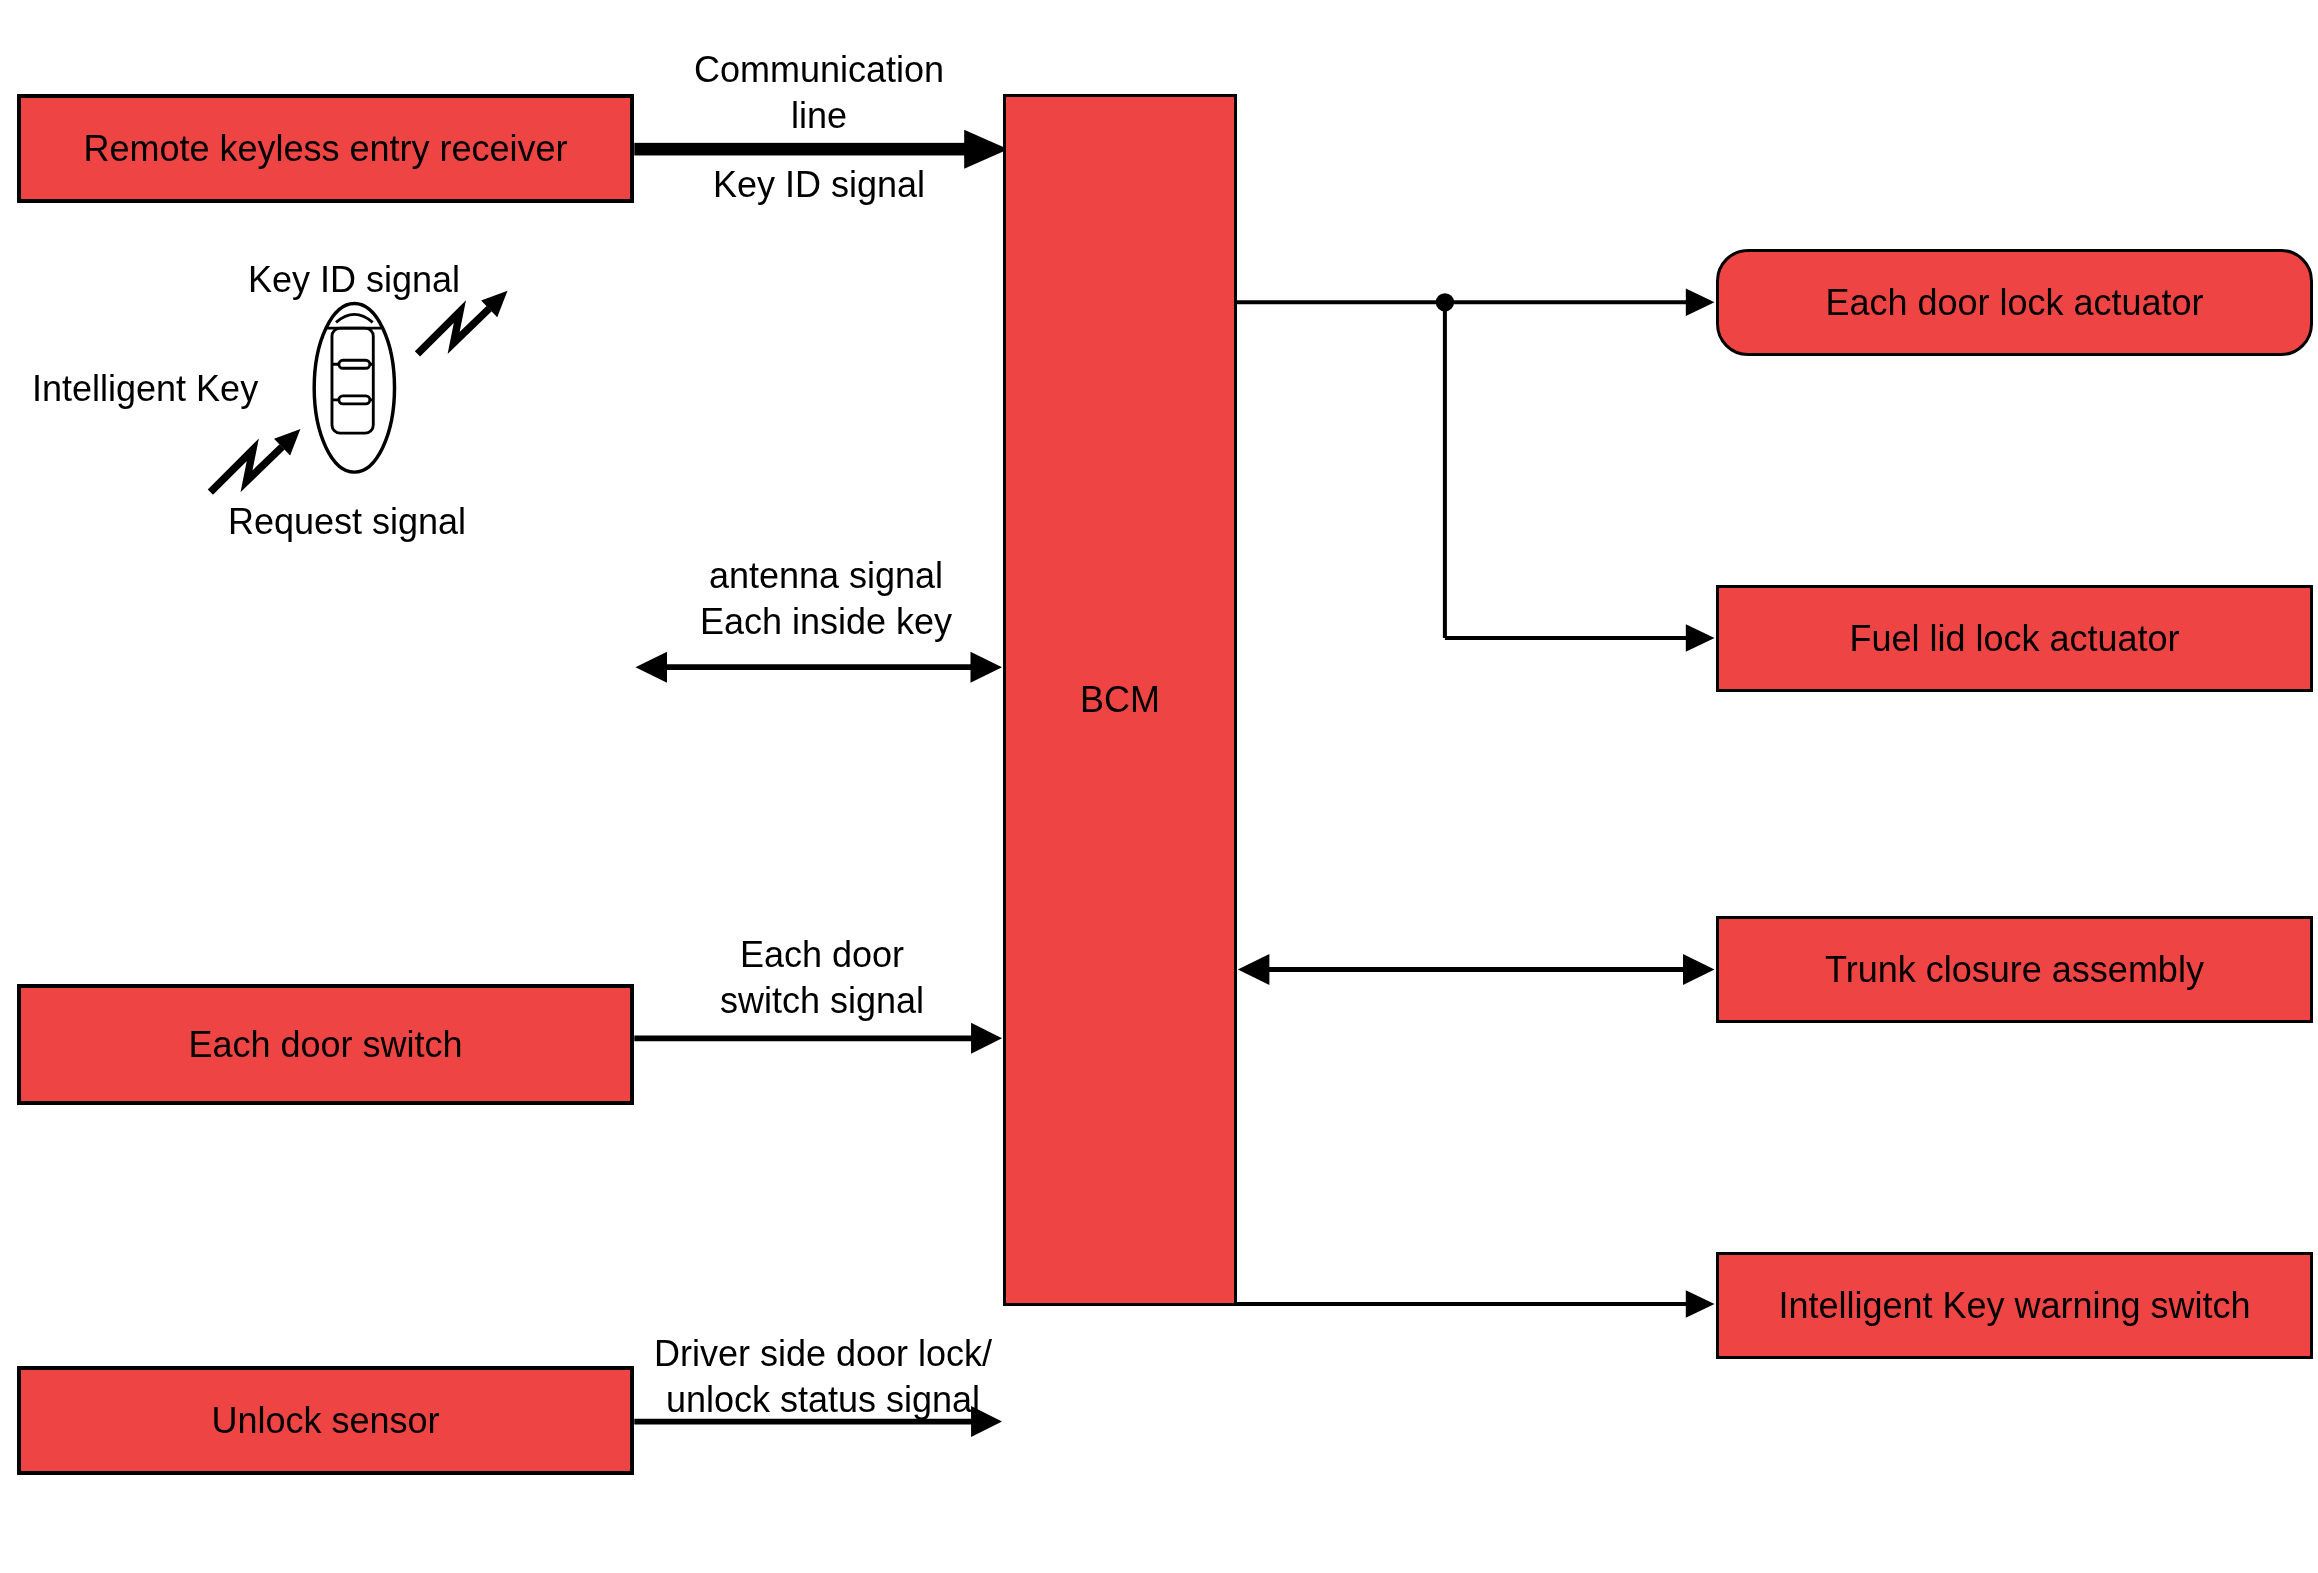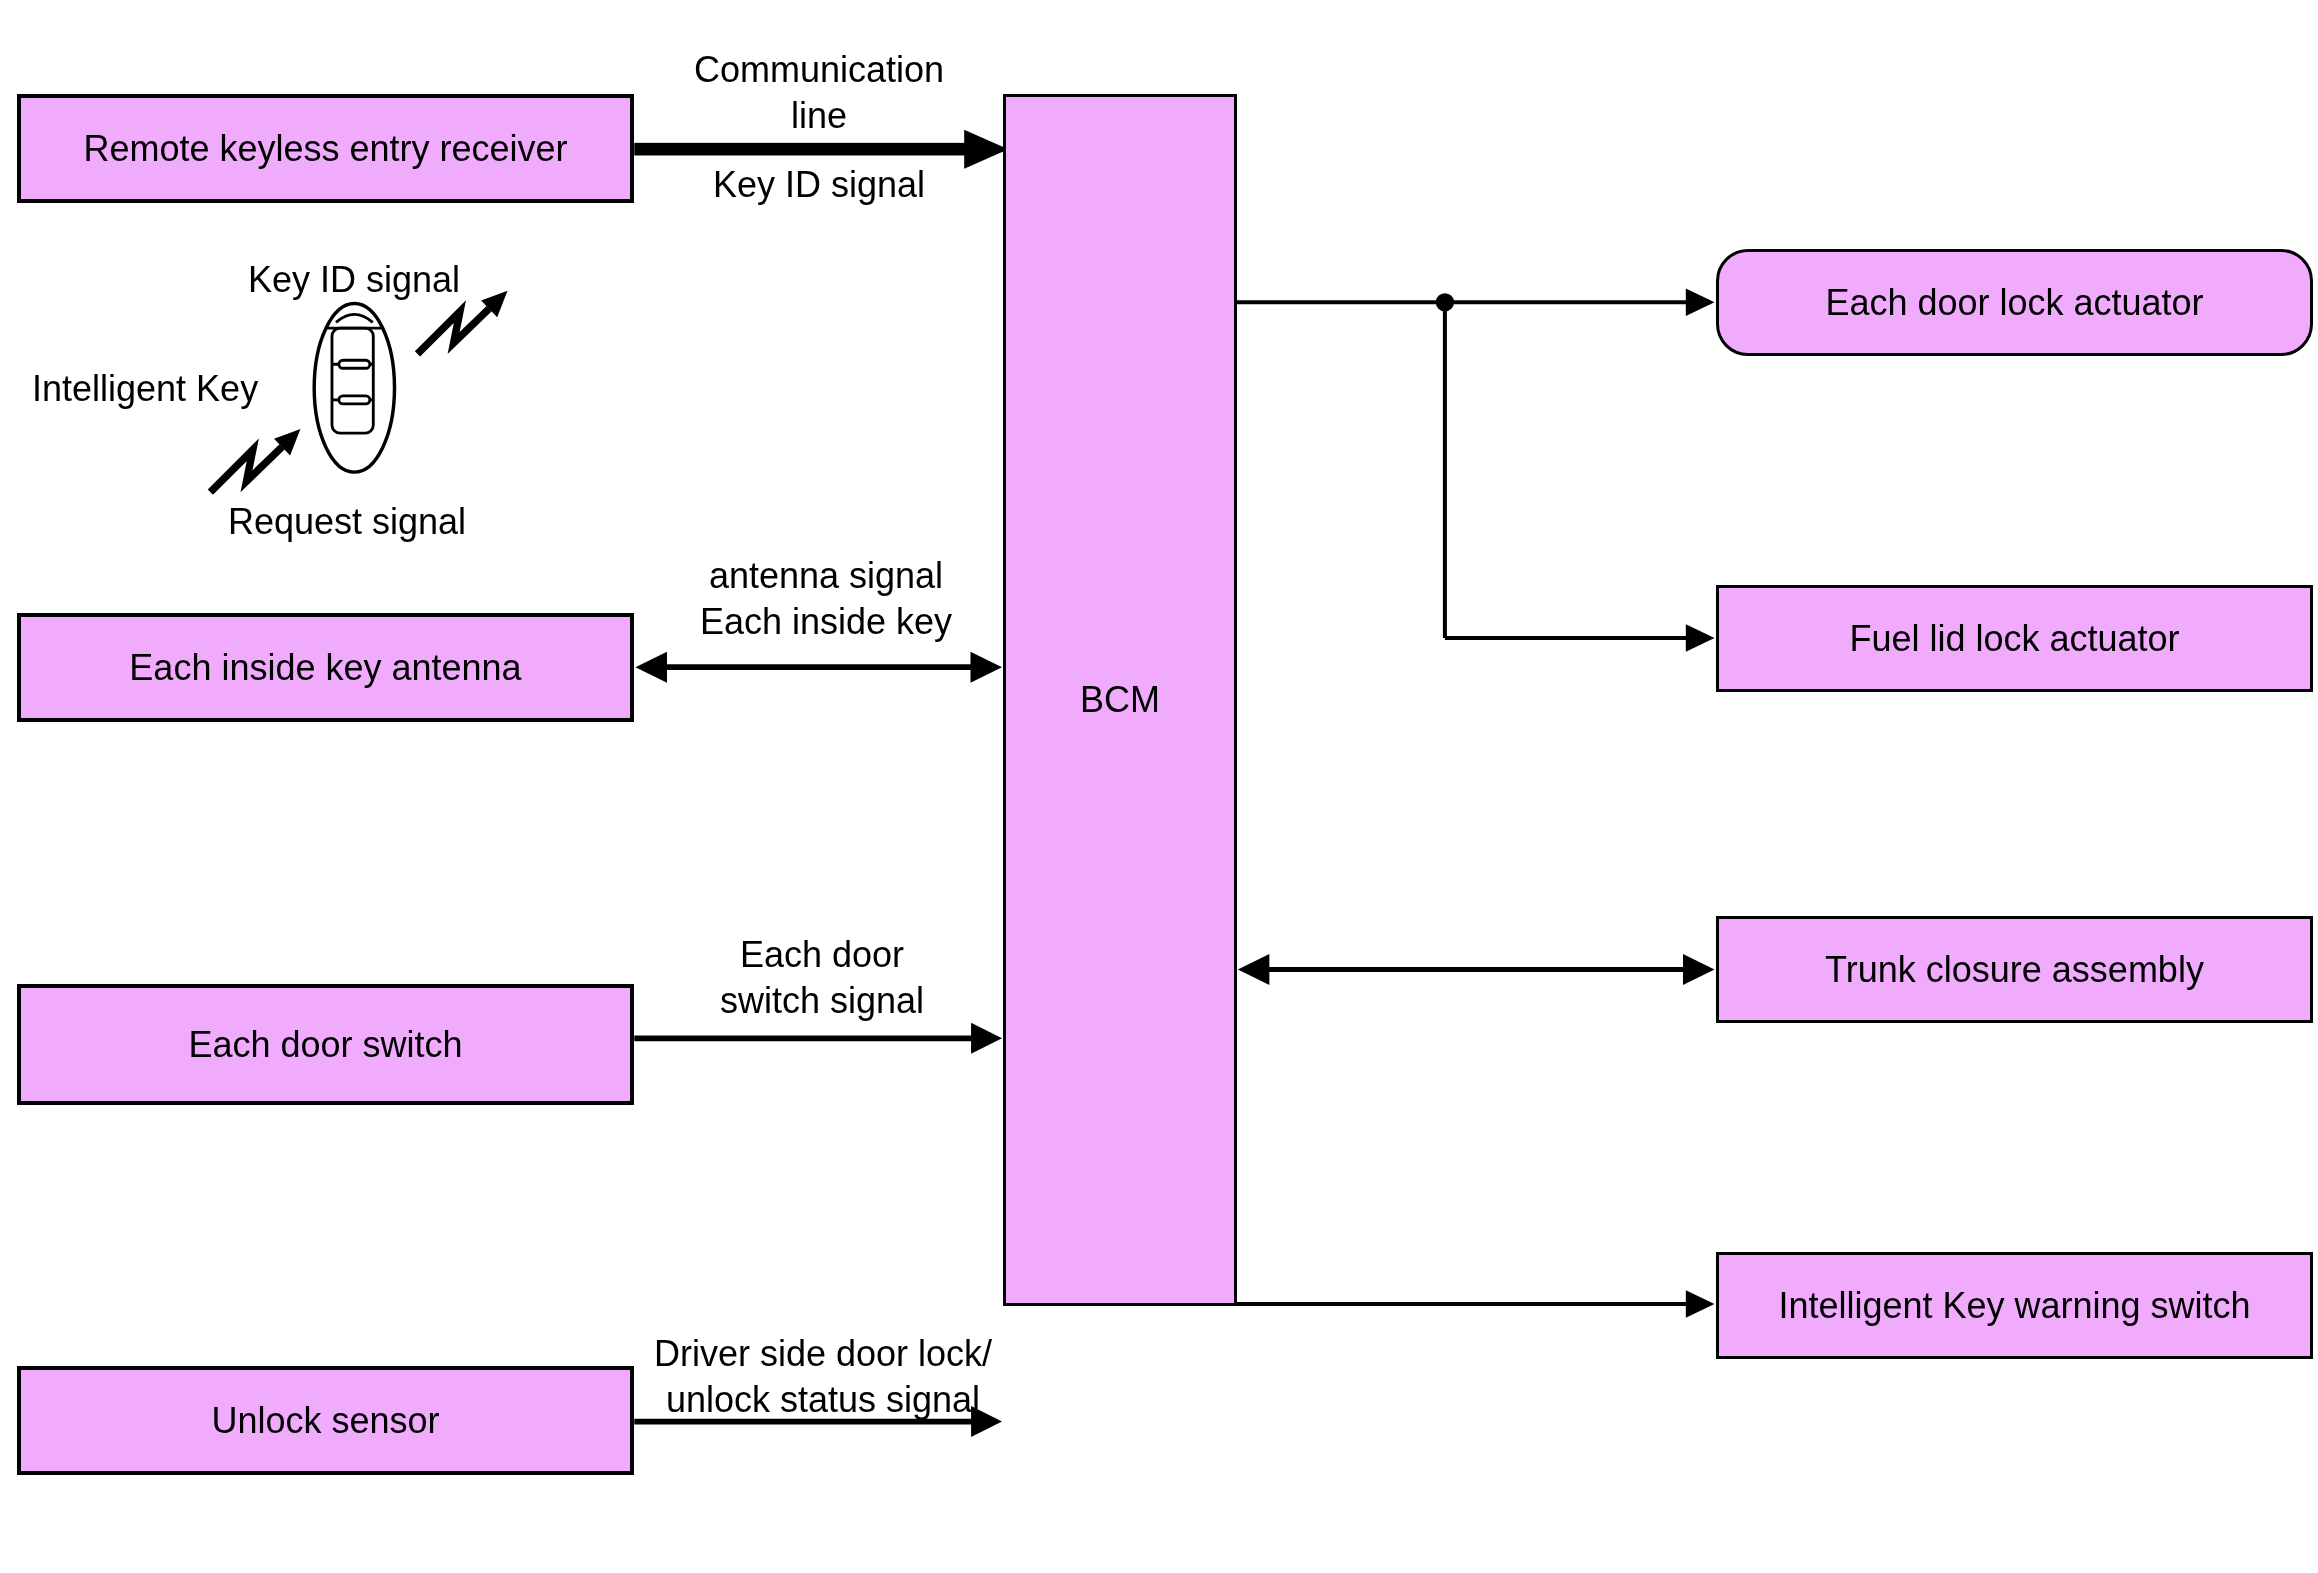--- a/index.html
+++ b/index.html
@@ -6,21 +6,21 @@
   .stage{
     position:relative;
     width:2319px;height:1573px;
     background:#fff;
     font-family:"Liberation Sans","DejaVu Sans",sans-serif;
     font-size:36px;color:#000;
     overflow:hidden;
   }
   .wires{position:absolute;left:0;top:0;width:2319px;height:1573px;}
   .box{
-    position:absolute;box-sizing:border-box;background:#f0abfc;
+    position:absolute;box-sizing:border-box;background:#ef4444;
     border:4.6px solid #000;
     display:flex;align-items:center;justify-content:center;
     text-align:center;white-space:nowrap;
   }
   .box.thin{border-width:3.4px;}
   .lbl{
     position:absolute;text-align:center;line-height:46px;white-space:nowrap;
   }
   .lbl div{line-height:46px;}
   .lbl.right-align{text-align:left;padding-left:32px;}
@@ -97,23 +97,20 @@
       <g>
         <polyline points="366,858 440,784 429,839 491,779" fill="none" stroke-width="13" stroke-linejoin="miter"></polyline>
         <polygon stroke="none" points="523,748 505,794 477,765"></polygon>
       </g>
     </g>
   </svg>
 
   <div class="box" style="left:17px;top:94px;width:617px;height:109px;">
     <span>Remote keyless entry receiver</span>
   </div>
-  <div class="box" style="left:17px;top:613px;width:617px;height:109px;">
-    <span>Each inside key antenna</span>
-  </div>
   <div class="box" style="left:17px;top:984px;width:617px;height:121px;">
     <span>Each door switch</span>
   </div>
   <div class="box" style="left:17px;top:1366px;width:617px;height:109px;">
     <span>Unlock sensor</span>
   </div>
 
   <div class="box thin" style="left:1003px;top:94px;width:234px;height:1212px;">
     <span>BCM</span>
   </div>

